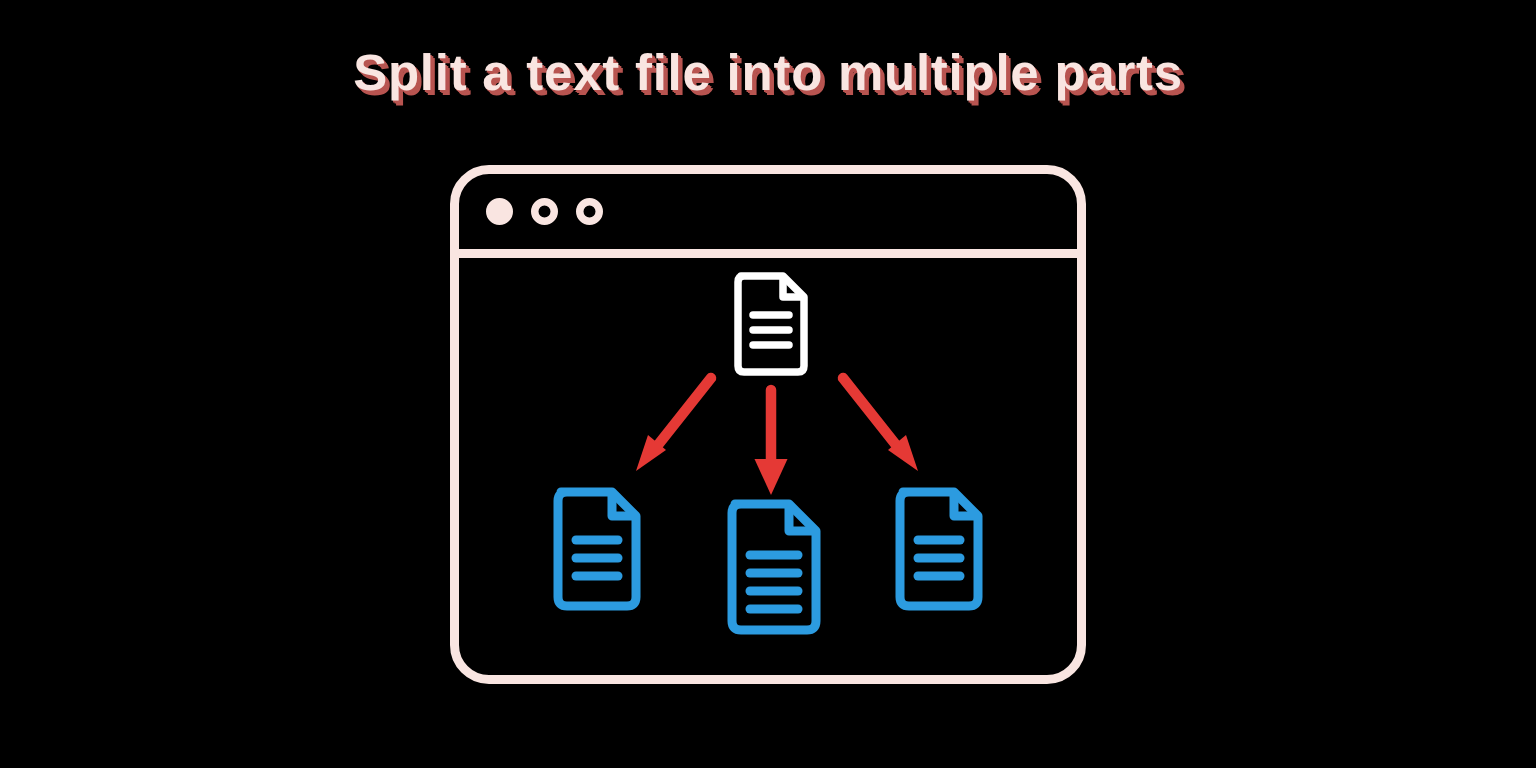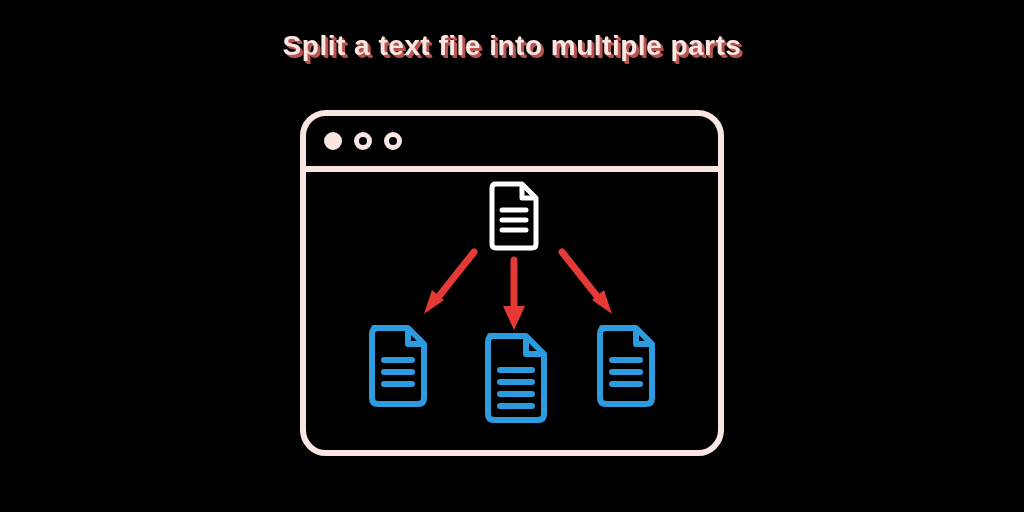--- a/index.html
+++ b/index.html
@@ -10,21 +10,21 @@
     font-family: "Arial Rounded MT Bold", "Helvetica Rounded", Arial, sans-serif;
     overflow: hidden;
     position: relative;
   }
   .title {
     position: absolute;
     top: 30px;
     left: 0;
     width: 100%;
     text-align: center;
-    font-size: 28px;
+    font-size: 34px;
     font-weight: 900;
     color: #F9E5E1;
     text-shadow: 3px 3px 0 #B85450, 2px 2px 0 #B85450, 1px 1px 0 #B85450;
     letter-spacing: 0.5px;
   }
   .browser-window {
     position: absolute;
     left: 300px;
     top: 110px;
     width: 424px;

